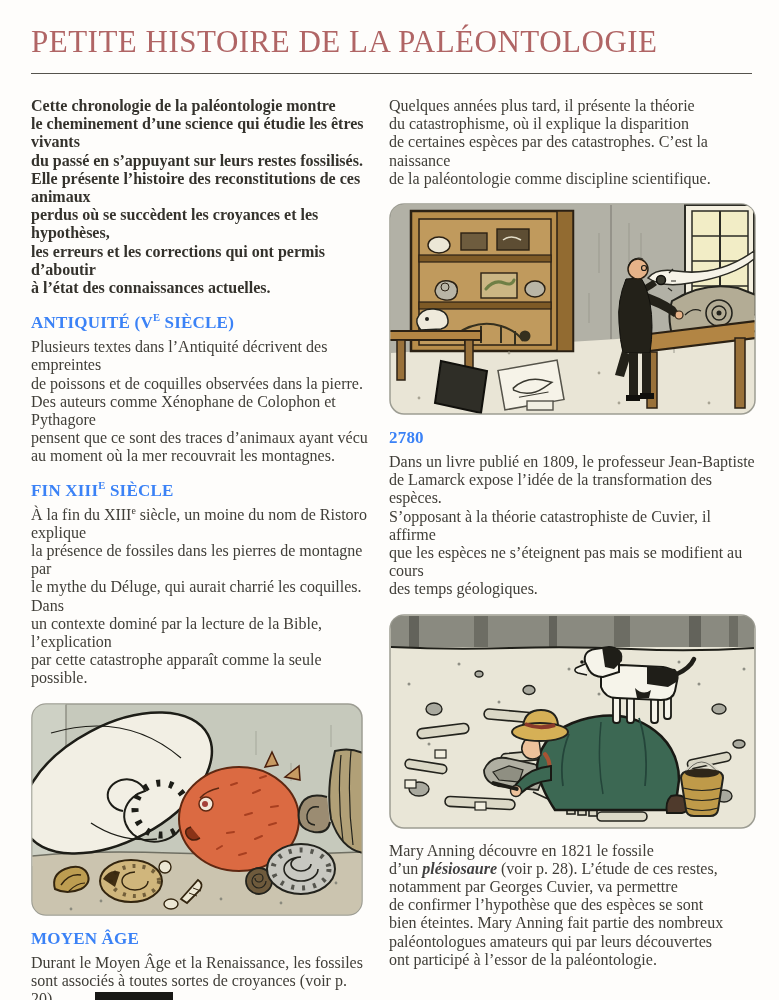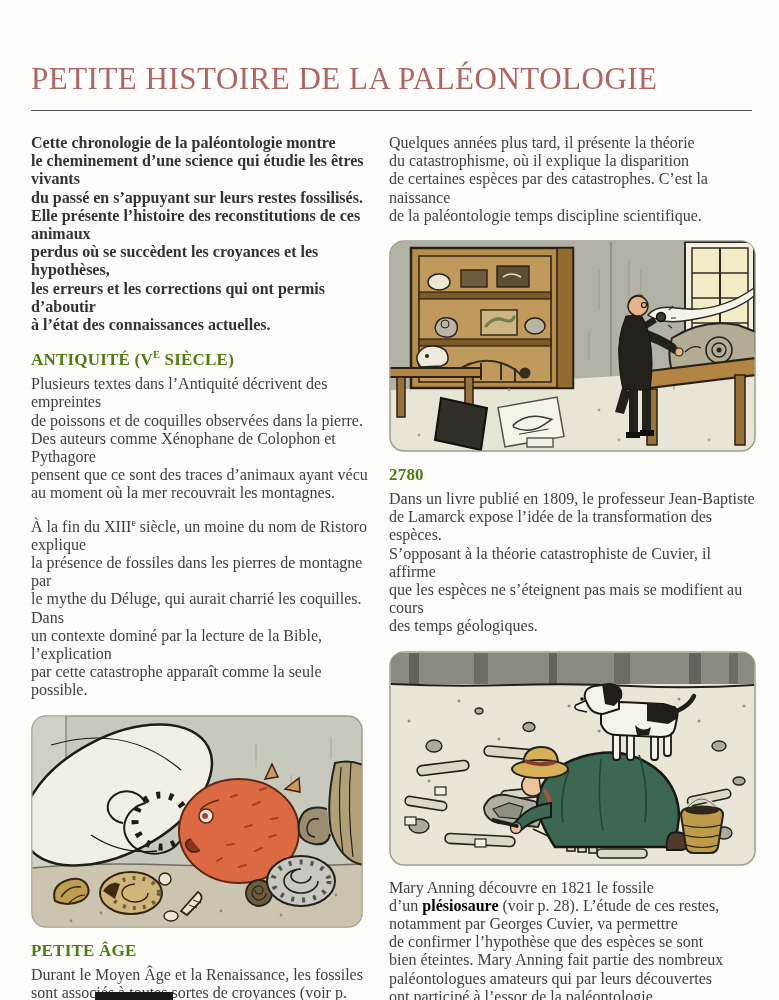--- a/index.html
+++ b/index.html
@@ -4,21 +4,21 @@
 <style>
   html,body{margin:0;padding:0;background:#ffffff;}
   .page{
     position:relative;
     width:779px;height:1000px;
     background:#fefdfb;
     font-family:"Liberation Serif", serif;
     color:#403e38;
     overflow:hidden;
   }
-  .page-header{padding:24px 36px 0 31px;margin-top:37px;}
+  .page-header{padding:24px 36px 0 31px;}
   h1.page-title{
     margin:0;
     font-size:31px;
     font-weight:400;
     letter-spacing:0.5px;
     color:#b06565;
     font-family:"Liberation Serif", serif;
     white-space:nowrap;
   }
   .title-rule{
@@ -43,29 +43,29 @@
   }
   p.intro{
     font-weight:bold;
     color:#34322c;
     margin-bottom:16px;
   }
   h2.section-heading{
     font-size:17px;
     line-height:20px;
     margin:0 0 5px 0;
-    color:#4d7c0f;
+    color:#3b82f6;
     letter-spacing:0.2px;
   }
   h2.section-heading sup, p.body sup{
     font-size:0.62em;
     line-height:0;
     vertical-align:super;
   }
-  p.body b{color:#000000;}
+  p.body b{color:#404040;font-style:italic;}
   figure.illus{margin:3px 0 13px 0;}
   figure.illus svg{display:block;}
   .bottom-mark{
     position:absolute;
     left:95px;bottom:0;
     width:78px;height:8px;
     background:#181815;
   }
 </style>
 </head>
@@ -88,20 +88,21 @@
 les erreurs et les corrections qui ont permis d’aboutir
 à l’état des connaissances actuelles.</p>
 
       <h2 class="section-heading">ANTIQUITÉ (V<sup>E</sup> SIÈCLE)</h2>
       <p class="body">Plusieurs textes dans l’Antiquité décrivent des empreintes
 de poissons et de coquilles observées dans la pierre.
 Des auteurs comme Xénophane de Colophon et Pythagore
 pensent que ce sont des traces d’animaux ayant vécu
 au moment où la mer recouvrait les montagnes.</p>
 
+      <h2 class="section-heading">FIN XIII<sup>E</sup> SIÈCLE</h2>
       <p class="body">À la fin du XIII<sup>e</sup> siècle, un moine du nom de Ristoro explique
 la présence de fossiles dans les pierres de montagne par
 le mythe du Déluge, qui aurait charrié les coquilles. Dans
 un contexte dominé par la lecture de la Bible, l’explication
 par cette catastrophe apparaît comme la seule possible.</p>
 
       <figure class="illus">
         <svg width="332" height="213" viewBox="0 0 332 213">
           <defs>
               <clipPath id="clipA">
@@ -204,34 +205,34 @@
               <circle cx="70" cy="198" r="1.4"></circle>
                 <circle cx="190" cy="196" r="1.4"></circle>
                 <circle cx="250" cy="200" r="1.4"></circle>
               <circle cx="305" cy="180" r="1.4"></circle>
                 <circle cx="40" cy="206" r="1.4"></circle>
             </g>
           </g>
         </svg>
       </figure>
 
-      <h2 class="section-heading">PETITE ÂGE</h2>
+      <h2 class="section-heading">MOYEN ÂGE</h2>
       <p class="body">Durant le Moyen Âge et la Renaissance, les fossiles
 sont associés à toutes sortes de croyances (voir p. 20).
 Outre la théorie du Déluge, des savants supposent
 que les fossiles sont générés de manière mystérieuse
 par les pierres elles-mêmes.</p>
 
     </div>
 
     <div class="col-right">
       <p class="body">Quelques années plus tard, il présente la théorie
 du catastrophisme, où il explique la disparition
 de certaines espèces par des catastrophes. C’est la naissance
-de la paléontologie temps discipline scientifique.</p>
+de la paléontologie comme discipline scientifique.</p>
 
       <figure class="illus">
         <svg width="367" height="212" viewBox="0 0 367 212">
           <defs>
               <clipPath id="clipB">
                 <rect x="1.5" y="1.5" width="364" height="209" rx="13"></rect>
               </clipPath>
             </defs>
           <rect x="1" y="1" width="365" height="210" rx="14" fill="#e9e5d6" stroke="#9d9d93" stroke-width="1.5"></rect>
           <g clip-path="url(#clipB)">

